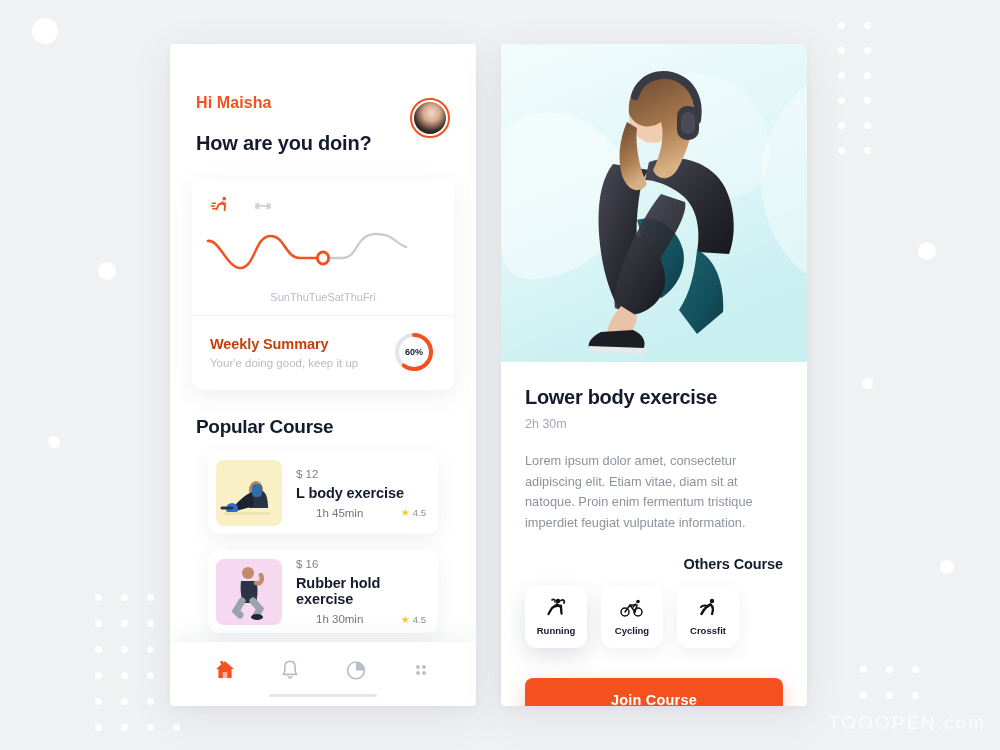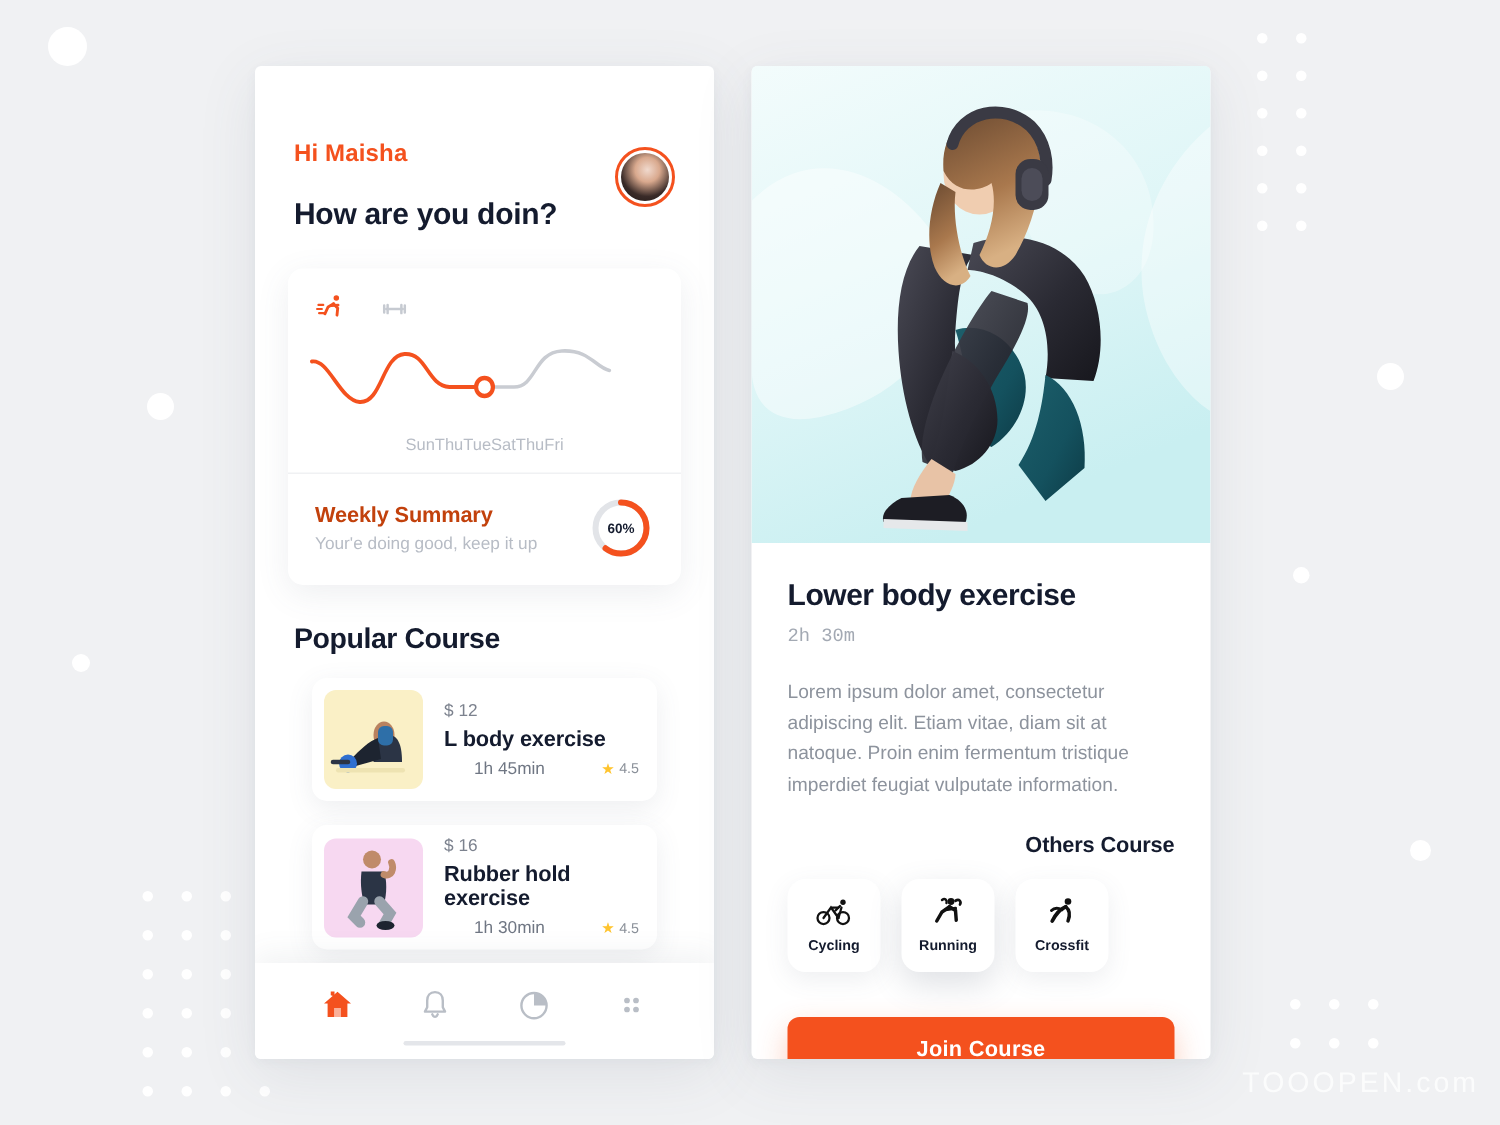--- a/index.html
+++ b/index.html
@@ -136,21 +136,21 @@
   }
 
   
   .hero {
     position: relative; height: 318px; overflow: hidden;
     background: linear-gradient(160deg, #eefbfb 0%, #dff6f7 45%, #cdf0f2 100%);
   }
   .hero svg { position: absolute; inset: 0; width: 100%; height: 100%; }
   .detail { padding: 24px 24px 0 24px; }
   .detail-title { color: #141b2e; font-size: 20px; font-weight: bold; letter-spacing: -.3px; }
-  .detail-dur { color: #a3a9b3; font-size: 12.5px; margin-top: 8px; font-family: Liberation Mono, monospace; }
+  .detail-dur { color: #a3a9b3; font-size: 12.5px; margin-top: 8px; }
   .detail-body {
     color: #8d939d; font-size: 12.8px; line-height: 1.62; margin-top: 20px;
   }
   .others-title { color: #141b2e; font-size: 14.5px; font-weight: bold; margin: 22px 24px 0 24px; letter-spacing: -.1px; text-align: right; }
   .chips { display: flex; gap: 14px; padding: 14px 24px 0 24px; }
   .chip {
     width: 62px; height: 62px; border-radius: 12px;
     background: #fff; display: flex; flex-direction: column;
     align-items: center; justify-content: center; gap: 6px;
     box-shadow: 0 5px 16px rgba(90,100,120,0.10);
@@ -456,46 +456,46 @@
 
   <div class="detail">
     <div class="detail-title">Lower body exercise</div>
     <div class="detail-dur">2h 30m</div>
     <div class="detail-body">Lorem ipsum dolor amet, consectetur adipiscing elit. Etiam vitae, diam sit at natoque. Proin enim fermentum tristique imperdiet feugiat vulputate information.</div>
   </div>
 
   <div class="others-title">Others Course</div>
 
   <div class="chips">
+    <div class="chip active">
+      <span class="chip-ico">
+        <svg viewBox="0 0 24 22" fill="none">
+          <circle cx="14" cy="4" r="2.3" fill="#111"></circle>
+          <path d="M13 7.5 L8 11 L4.5 17" stroke="#111" stroke-width="2.3" stroke-linecap="round"></path>
+          <path d="M13 7.5 L17 10 L17.5 16.5" stroke="#111" stroke-width="2.3" stroke-linecap="round"></path>
+          <path d="M10.5 9.5 L17 8.5" stroke="#111" stroke-width="2.1" stroke-linecap="round"></path>
+          <path d="M17 3.5 C19.5 2 21 4 20 6" stroke="#111" stroke-width="1.8" fill="none" stroke-linecap="round"></path>
+          <path d="M8 3 C10 1.5 11.5 3 11 5" stroke="#111" stroke-width="1.6" fill="none" stroke-linecap="round"></path>
+        </svg>
+      </span>
+      <span class="chip-label">Running</span>
+    </div>
     <div class="chip">
       <span class="chip-ico">
         <svg viewBox="0 0 24 22" fill="none">
           <circle cx="5" cy="15" r="4" stroke="#111" stroke-width="1.5"></circle>
           <circle cx="18" cy="15" r="4" stroke="#111" stroke-width="1.5"></circle>
           <path d="M5 15 L10 8 L15 15 M10 8 L15 8" stroke="#111" stroke-width="1.5" stroke-linecap="round"></path>
           <path d="M15 15 L17 8" stroke="#111" stroke-width="1.5" stroke-linecap="round"></path>
           <circle cx="18" cy="4.5" r="1.8" fill="#111"></circle>
           <path d="M16 7 L13 10" stroke="#111" stroke-width="1.6" stroke-linecap="round"></path>
         </svg>
       </span>
       <span class="chip-label">Cycling</span>
     </div>
-    <div class="chip active">
-      <span class="chip-ico">
-        <svg viewBox="0 0 24 22" fill="none">
-          <circle cx="14" cy="4" r="2.3" fill="#111"></circle>
-          <path d="M13 7.5 L8 11 L4.5 17" stroke="#111" stroke-width="2.3" stroke-linecap="round"></path>
-          <path d="M13 7.5 L17 10 L17.5 16.5" stroke="#111" stroke-width="2.3" stroke-linecap="round"></path>
-          <path d="M10.5 9.5 L17 8.5" stroke="#111" stroke-width="2.1" stroke-linecap="round"></path>
-          <path d="M17 3.5 C19.5 2 21 4 20 6" stroke="#111" stroke-width="1.8" fill="none" stroke-linecap="round"></path>
-          <path d="M8 3 C10 1.5 11.5 3 11 5" stroke="#111" stroke-width="1.6" fill="none" stroke-linecap="round"></path>
-        </svg>
-      </span>
-      <span class="chip-label">Running</span>
-    </div>
     <div class="chip">
       <span class="chip-ico">
         <svg viewBox="0 0 24 22" fill="none">
           <circle cx="16" cy="4" r="2.2" fill="#111"></circle>
           <path d="M14.5 7.5 C11 9 8 12 5.5 17" stroke="#111" stroke-width="2.5" stroke-linecap="round"></path>
           <path d="M14.5 7.5 C17 9.5 17.5 13 16 17" stroke="#111" stroke-width="2.3" stroke-linecap="round"></path>
           <path d="M12 9.5 C9 8 6.5 8.5 5 10" stroke="#111" stroke-width="2" stroke-linecap="round"></path>
         </svg>
       </span>
       <span class="chip-label">Crossfit</span>

